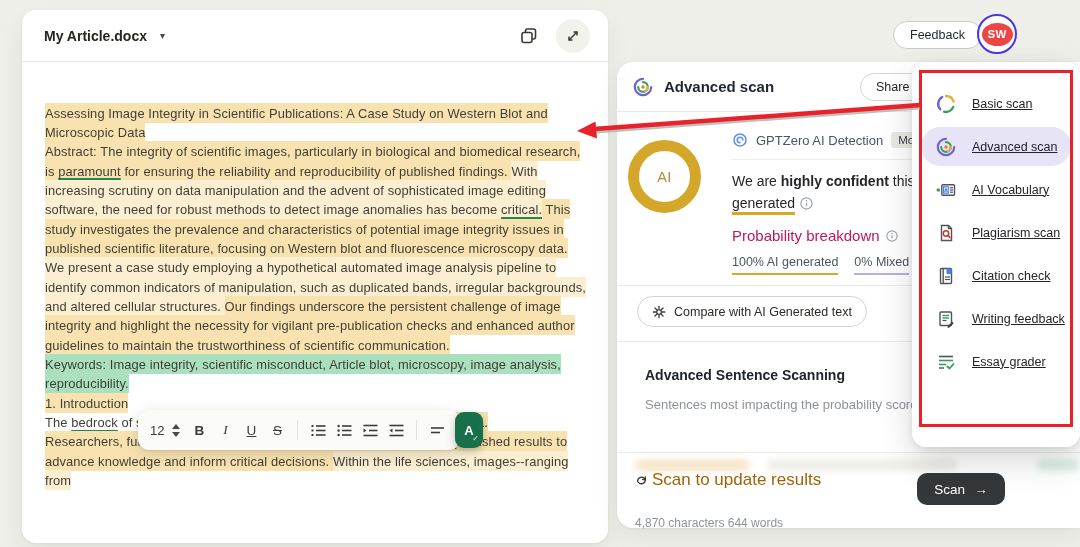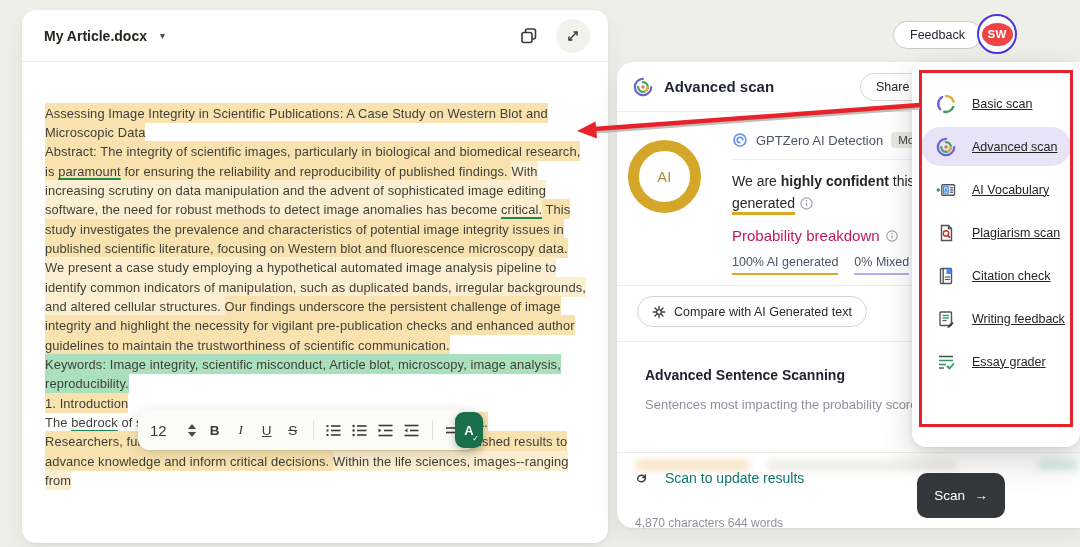--- a/index.html
+++ b/index.html
@@ -43,21 +43,21 @@
   .uline { text-decoration:underline; text-decoration-color:#1f8a4e; text-decoration-thickness:2px; text-underline-offset:3px; }
 
   
   .fmt-toolbar {
     position:absolute; left:116px; top:400px; height:40px;
     display:flex; align-items:center; gap:4px; padding:0 12px;
     background:#fbfbf8; border-radius:11px;
     box-shadow:0 4px 16px rgba(0,0,0,.14), 0 1px 2px rgba(0,0,0,.08);
     z-index:8;
   }
-  .size-ctl { display:flex; align-items:center; gap:21px; margin-right:4px; font-size:15px; color:#3a3a35; }
+  .size-ctl { display:flex; align-items:center; gap:8px; margin-right:4px; font-size:13px; color:#3a3a35; }
   .stepper { display:flex; flex-direction:column; gap:3px; }
   .tri-up    { width:0; height:0; border-left:4px solid transparent; border-right:4px solid transparent; border-bottom:5px solid #4a4a45; }
   .tri-down  { width:0; height:0; border-left:4px solid transparent; border-right:4px solid transparent; border-top:5px solid #4a4a45; }
   .tb-btn { width:22px; height:26px; display:flex; align-items:center; justify-content:center;
             font-size:13.5px; color:#3c3c37; border:none; background:none; cursor:pointer; }
   .tb-b { font-weight:800; }
   .tb-i { font-style:italic; font-family:"Liberation Serif","DejaVu Serif",serif; }
   .tb-u { text-decoration:underline; }
   .tb-s { text-decoration:line-through; }
   .tb-div { width:1px; height:20px; background:#e2e2dc; margin:0 5px; }
@@ -124,24 +124,24 @@
     position:absolute; left:20px; top:234px; height:31px; padding:0 14px;
     display:flex; align-items:center; gap:8px;
     border:1px solid #d4d4ce; border-radius:16px; background:#fff;
     font-size:12.5px; color:#2a2a26; cursor:pointer;
   }
   .sentence-section { position:absolute; left:28px; top:305px; width:365px; }
   .sec-title { font-size:14px; font-weight:700; color:#20242c; margin-bottom:11px; }
   .sec-desc { font-size:13px; color:#8e929b; line-height:21px; width:352px; }
   .sec-link { text-decoration:underline; text-underline-offset:2px; color:#8e929b; cursor:pointer; }
   .blur-chip { position:absolute; height:12px; border-radius:6px; filter:blur(3px); opacity:.55; }
-  .scan-hint { position:absolute; left:18px; top:408px; display:flex; align-items:center; gap:17px; font-size:14px; color:#0f766e; }
+  .scan-hint { position:absolute; left:18px; top:408px; display:flex; align-items:center; gap:4px; font-size:17px; color:#a16207; }
   .counts { position:absolute; left:18px; top:430px; font-size:12px; color:#8e939b;margin-top:24px; }
   .scan-btn {
-    position:absolute; left:300px; top:411px; width:88px; height:45px;
+    position:absolute; left:300px; top:411px; width:88px; height:32px;
     background:#34383a; border:none; border-radius:10px; cursor:pointer;
     color:#fff; font-size:13.5px; display:flex; align-items:center; justify-content:center; gap:9px;
   }
 
   
   .menu-panel {
     position:absolute; left:912px; top:62px; width:168px; height:385px;
     background:#fff; border-radius:14px;
     box-shadow:0 14px 34px rgba(0,0,0,.16), 0 2px 6px rgba(0,0,0,.08);
     padding-top:20px; z-index:30;

